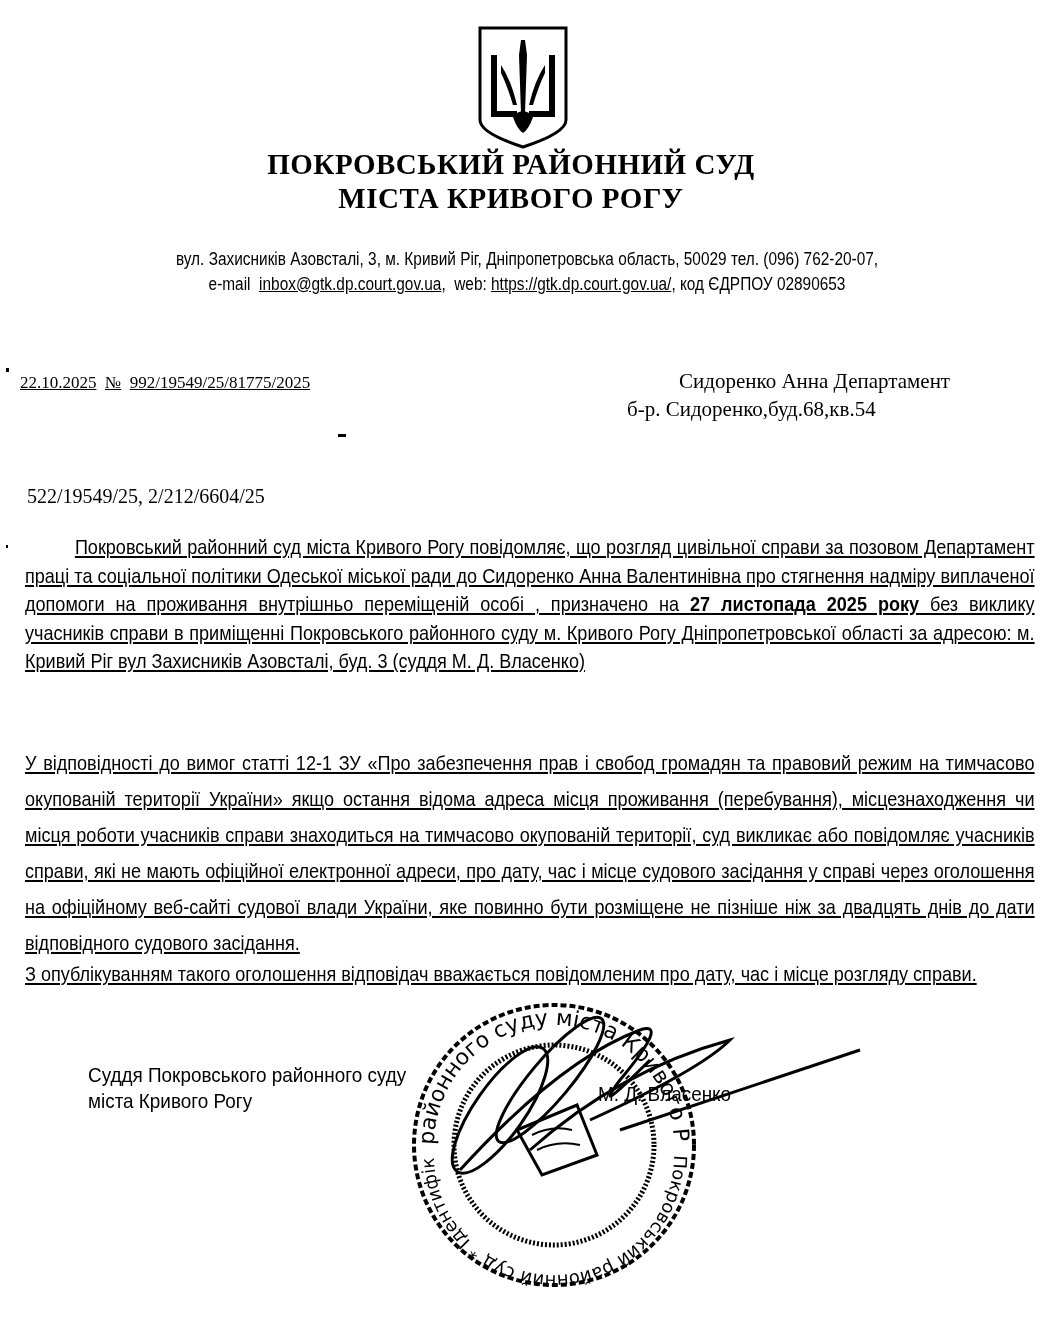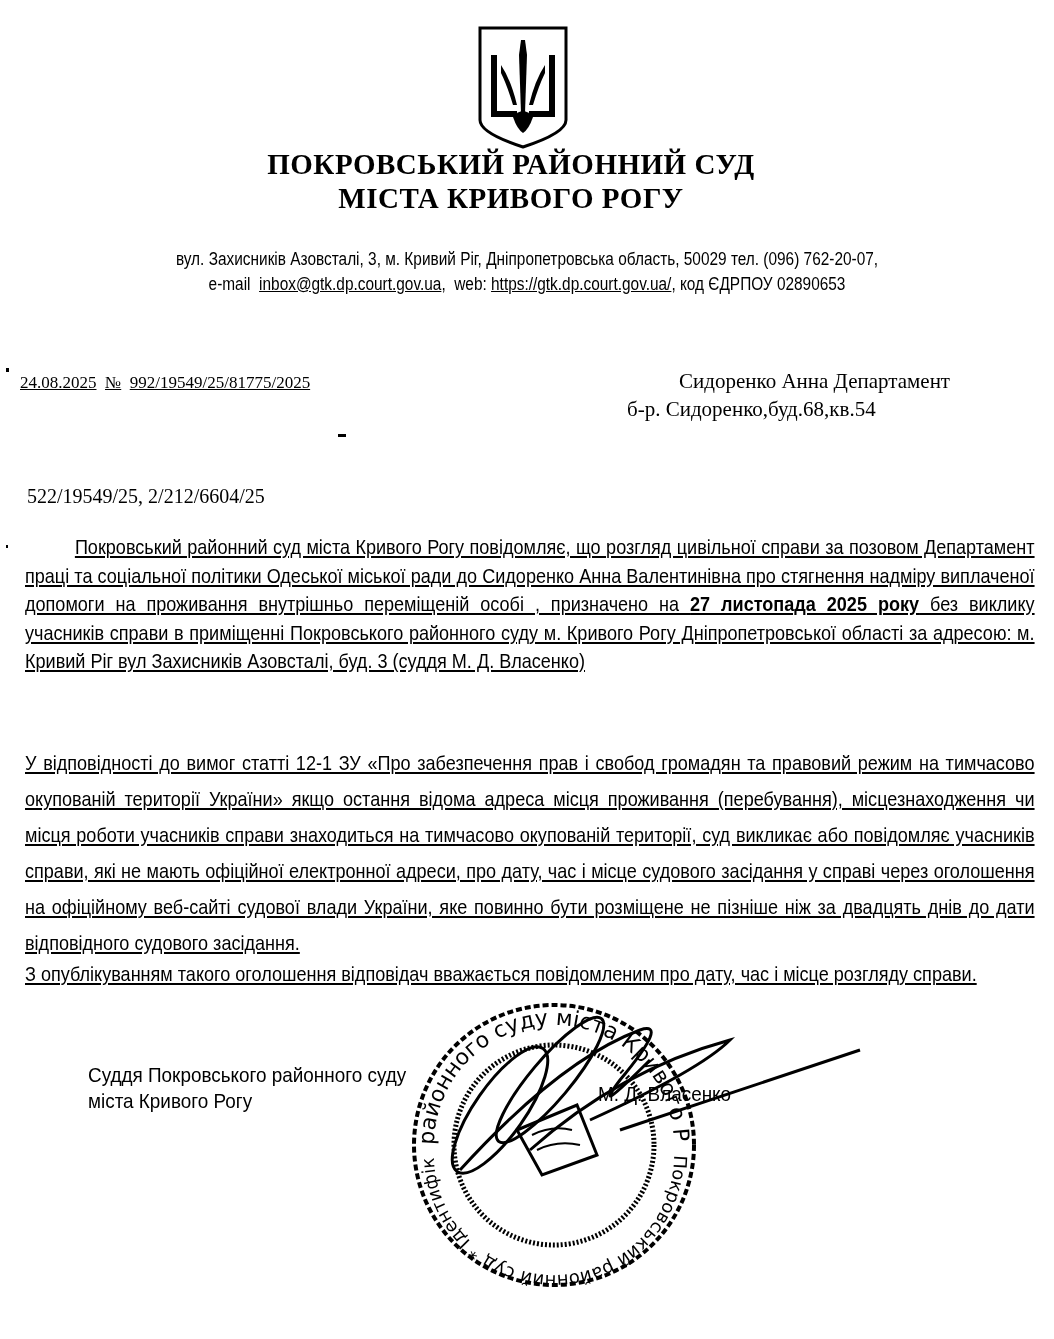--- a/index.html
+++ b/index.html
@@ -69,21 +69,21 @@
 <div class="abs addr a2">
   <span>e-mail</span>&nbsp;
   <span class="u">inbox@gtk.dp.court.gov.ua</span>,&nbsp;
   <span>web:</span>
   <span class="u">https://gtk.dp.court.gov.ua/</span>,
   <span>код ЄДРПОУ 02890653</span>
 </div>
 
 <div class="abs dot" style="left:6px;top:368px;"></div>
 <div class="abs outref">
-  <span>24.08.2025</span>
+  <span>22.10.2025</span>
   &nbsp;<span>№</span>
   &nbsp;<span>992/19549/25/81775/2025</span>
 </div>
 <div class="abs" style="left:338px;top:434px;width:8px;height:3px;background:#000;"></div>
 
 <div class="abs recipient">
   <div class="name">Сидоренко Анна Департамент</div>
   <div>б-р.  Сидоренко,буд.68,кв.54</div>
 </div>
 

